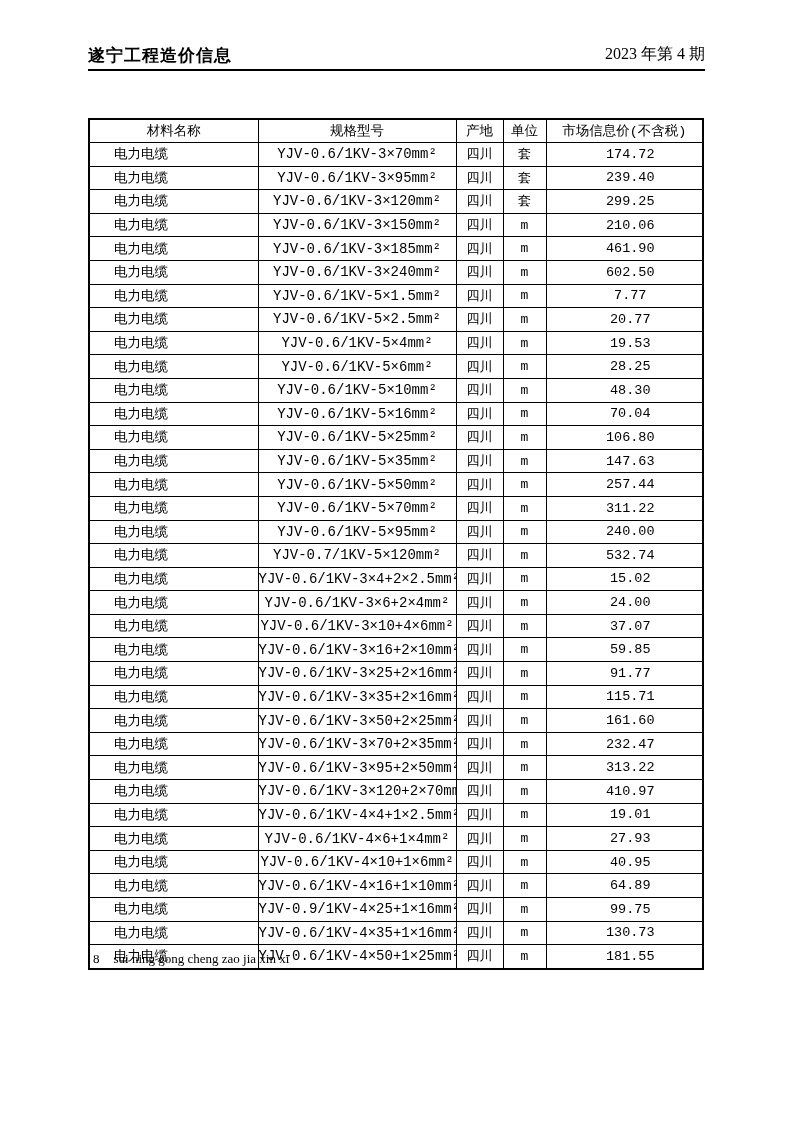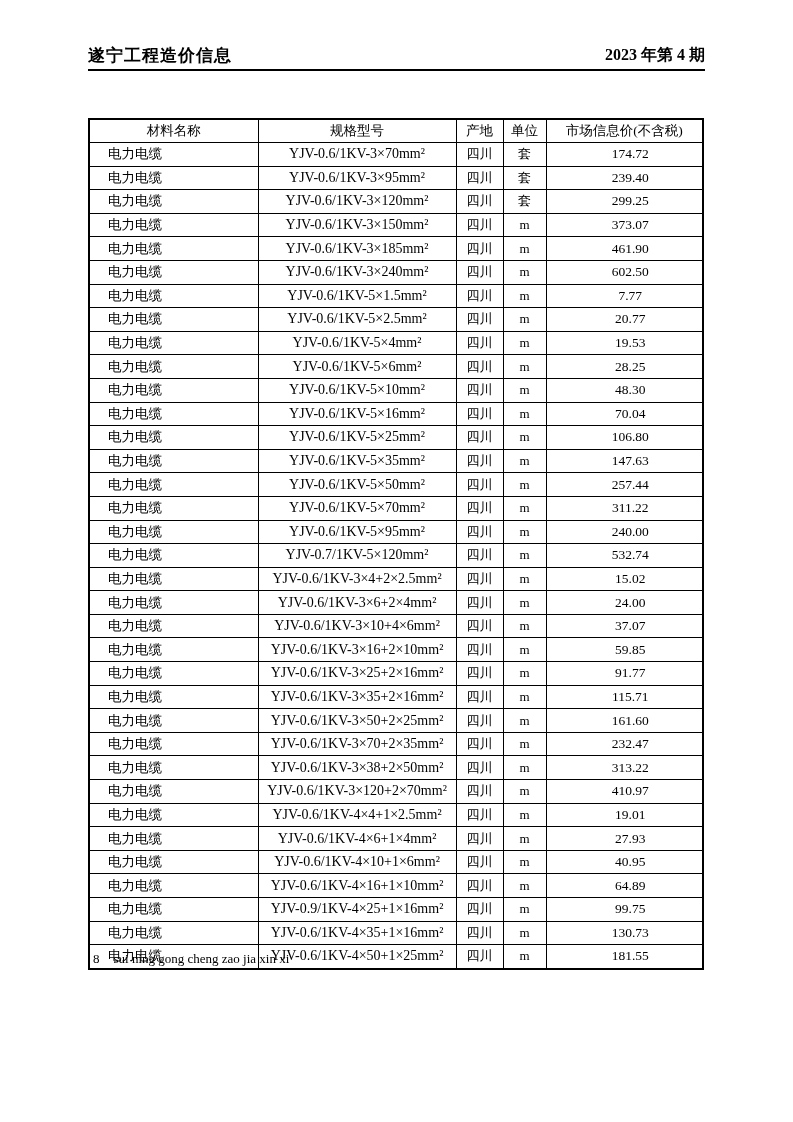--- a/index.html
+++ b/index.html
@@ -16,46 +16,47 @@
     font-family: "Liberation Serif", serif;
     overflow: hidden;
   }
   .page-header {
     position: absolute;
     left: 88px;
     top: 44px;
     width: 617px;
     display: flex;
     justify-content: space-between;
-    align-items: center;
+    align-items: flex-start;
   }
   .header-title {
     font-size: 17px;
     font-weight: bold;
     letter-spacing: 1px;
   }
   .header-issue {
     font-size: 16px;
-    font-weight: bold;
+    font-weight: normal;
   }
   .header-rule {
     position: absolute;
     left: 88px;
     top: 69px;
     width: 617px;
     border-top: 2px solid #000000;
   }
   table.price-table {
     position: absolute;
     left: 88px;
     top: 118px;
     width: 614px;
     border-collapse: collapse;
     table-layout: fixed;
     border: 2px solid #000000;
+    font-family: Liberation Mono, monospace;
   }
   .price-table col.c-name   { width: 169px; }
   .price-table col.c-spec   { width: 198px; }
   .price-table col.c-origin { width: 47px; }
   .price-table col.c-unit   { width: 43px; }
   .price-table col.c-price  { width: 157px; }
   .price-table th, .price-table td {
     border: 1px solid #000000;
     padding: 0;
     overflow: hidden;
@@ -65,21 +66,21 @@
   .price-table thead th {
     height: 22px;
     font-size: 13.5px;
     text-align: center;
   }
   .price-table tbody td {
     height: 22.6px;
   }
   td.col-name {
     text-align: left;
-    padding-left: 18px;
+    padding-left: 24px;
     font-size: 13.5px;
   }
   td.col-spec {
     text-align: center;
     font-size: 14px;
   }
   td.col-origin, td.col-unit {
     text-align: center;
     font-size: 13px;
   }
@@ -148,21 +149,21 @@
           <td class="col-spec">YJV-0.6/1KV-3×120mm²</td>
           <td class="col-origin">四川</td>
           <td class="col-unit">套</td>
           <td class="col-price">299.25</td>
         </tr>
         <tr>
           <td class="col-name">电力电缆</td>
           <td class="col-spec">YJV-0.6/1KV-3×150mm²</td>
           <td class="col-origin">四川</td>
           <td class="col-unit">m</td>
-          <td class="col-price">373.07</td>
+          <td class="col-price">210.06</td>
         </tr>
         <tr>
           <td class="col-name">电力电缆</td>
           <td class="col-spec">YJV-0.6/1KV-3×185mm²</td>
           <td class="col-origin">四川</td>
           <td class="col-unit">m</td>
           <td class="col-price">461.90</td>
         </tr>
         <tr>
           <td class="col-name">电力电缆</td>
@@ -306,21 +307,21 @@
         </tr>
         <tr>
           <td class="col-name">电力电缆</td>
           <td class="col-spec">YJV-0.6/1KV-3×70+2×35mm²</td>
           <td class="col-origin">四川</td>
           <td class="col-unit">m</td>
           <td class="col-price">232.47</td>
         </tr>
         <tr>
           <td class="col-name">电力电缆</td>
-          <td class="col-spec">YJV-0.6/1KV-3×38+2×50mm²</td>
+          <td class="col-spec">YJV-0.6/1KV-3×95+2×50mm²</td>
           <td class="col-origin">四川</td>
           <td class="col-unit">m</td>
           <td class="col-price">313.22</td>
         </tr>
         <tr>
           <td class="col-name">电力电缆</td>
           <td class="col-spec">YJV-0.6/1KV-3×120+2×70mm²</td>
           <td class="col-origin">四川</td>
           <td class="col-unit">m</td>
           <td class="col-price">410.97</td>

